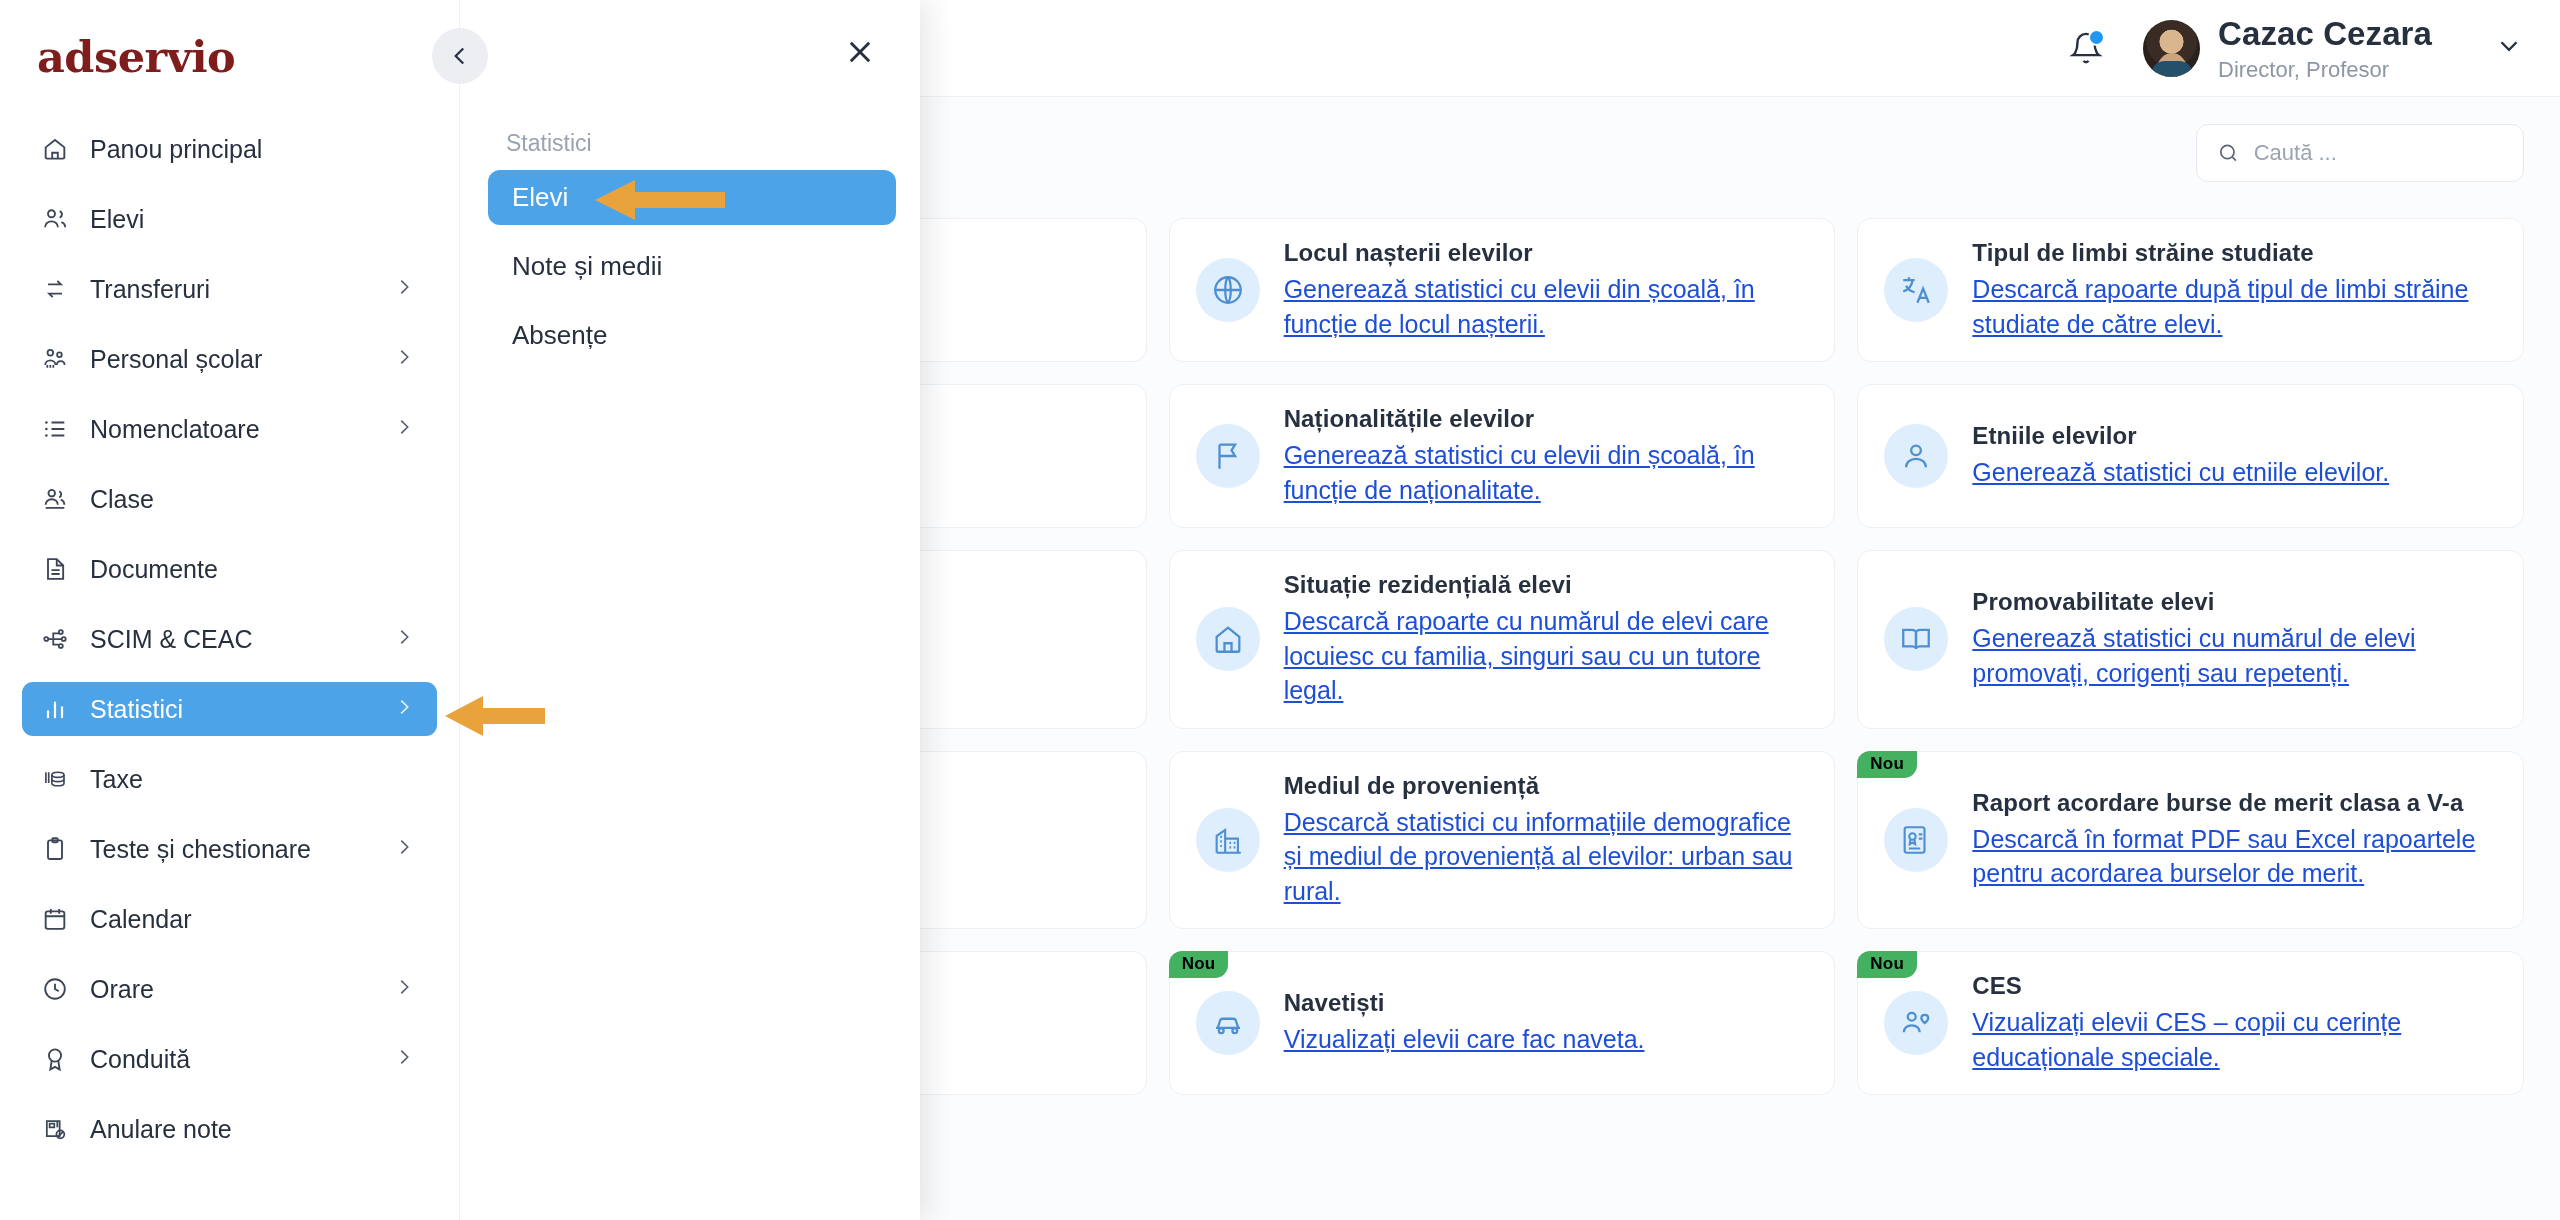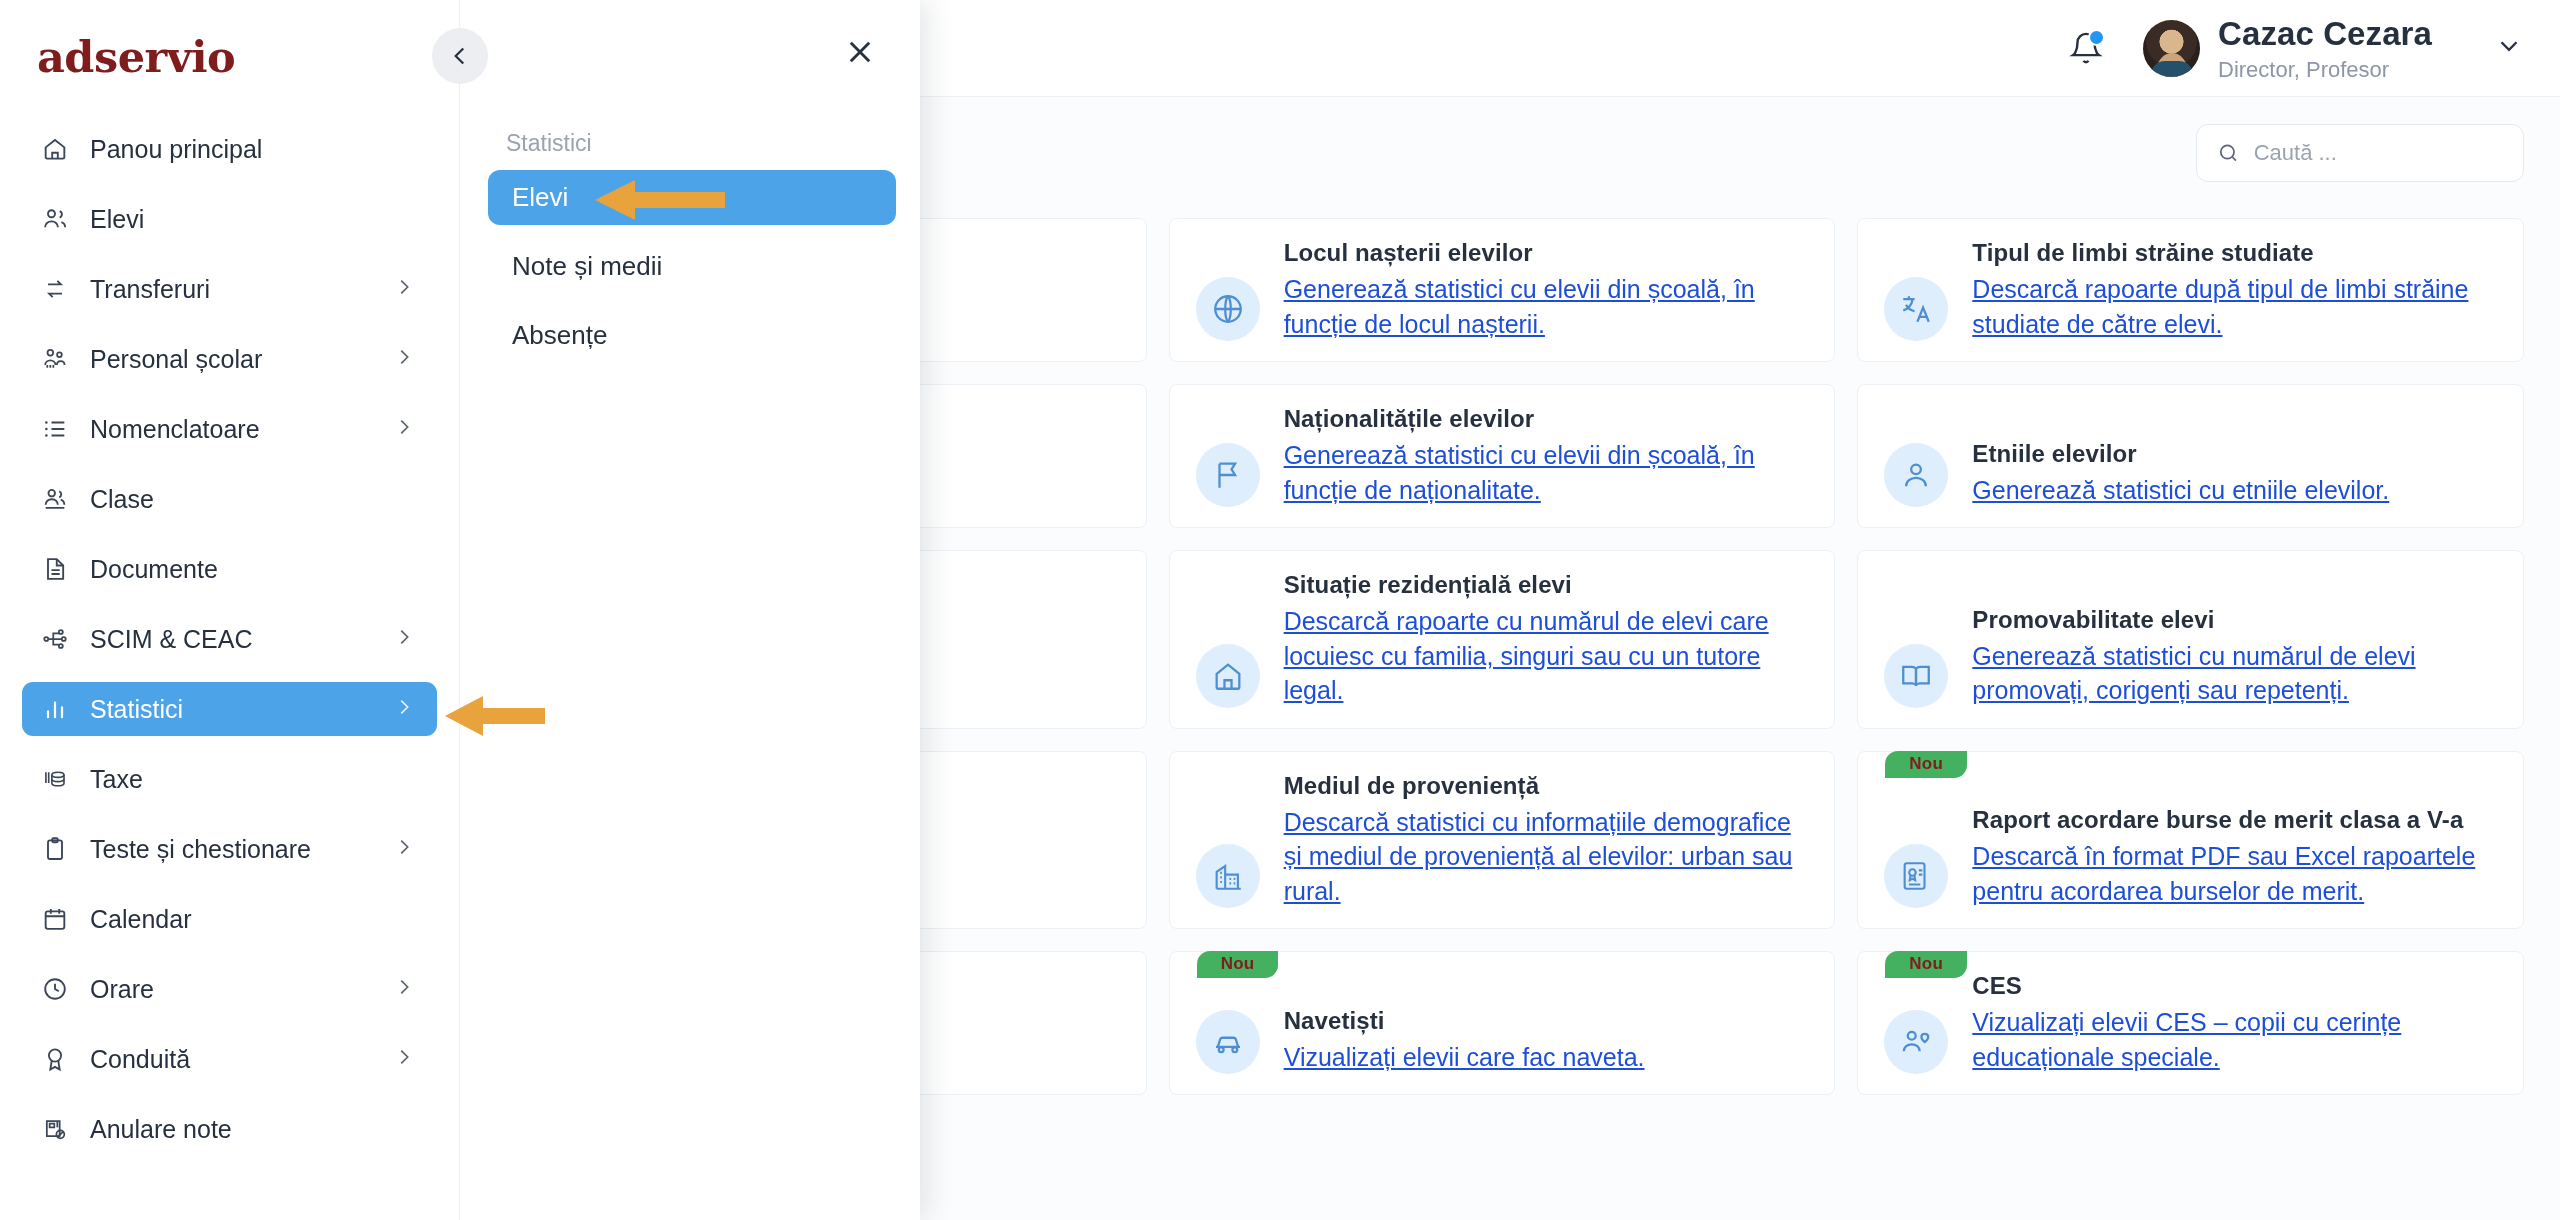--- a/index.html
+++ b/index.html
@@ -52,35 +52,35 @@
     color:#4d5666; font-family:"Liberation Sans", sans-serif; width:100%;
   }
   .search-box input::placeholder { color:#9aa3b2; }
 
   
   .grid {
     position:absolute; top:218px; left:480px; right:36px;
     display:grid; grid-template-columns:repeat(3, 1fr); gap:22px;
   }
   .card {
-    position:relative; background:#ffffff; border:1px solid #edf0f4; border-radius:8px;
-    min-height:133px; display:flex; align-items:flex-end; gap:24px; padding:20px 26px;
+    position:relative; background:#ffffff; border:1px solid #edf0f4; border-radius:14px;
+    min-height:133px; display:flex; align-items:center; gap:24px; padding:20px 26px;
   }
   .card-icon {
     flex:0 0 auto; width:64px; height:64px; border-radius:50%;
     background:#dfeefc; display:flex; align-items:center; justify-content:center;
   }
   .card-icon svg { display:block; }
   .card-txt { min-width:0; }
   .card-title { font-size:24px; font-weight:700; color:#27303f; letter-spacing:.1px; margin-bottom:5px; }
   .card-desc { font-size:25px; line-height:1.38; color:#1d4ed8;text-decoration:underline; }
   .badge-nou {
     position:absolute; top:-1px; left:-1px;
-    background:#43b160; color:#7f1d1d; font-size:17px; font-weight:600;
-    padding:3px 24px 4px; border-radius:13px 0 13px 0; letter-spacing:.2px;margin-left:28px;
+    background:#43b160; color:#000000; font-size:17px; font-weight:600;
+    padding:3px 13px 4px; border-radius:13px 0 13px 0; letter-spacing:.2px;
   }
 
   
   .overlay {
     position:absolute; top:0; left:0; width:920px; height:1220px;
     background:#ffffff; z-index:30;
     box-shadow: 6px 0 28px rgba(20,30,50,.12);
     display:flex;
   }
   .sidebar {

